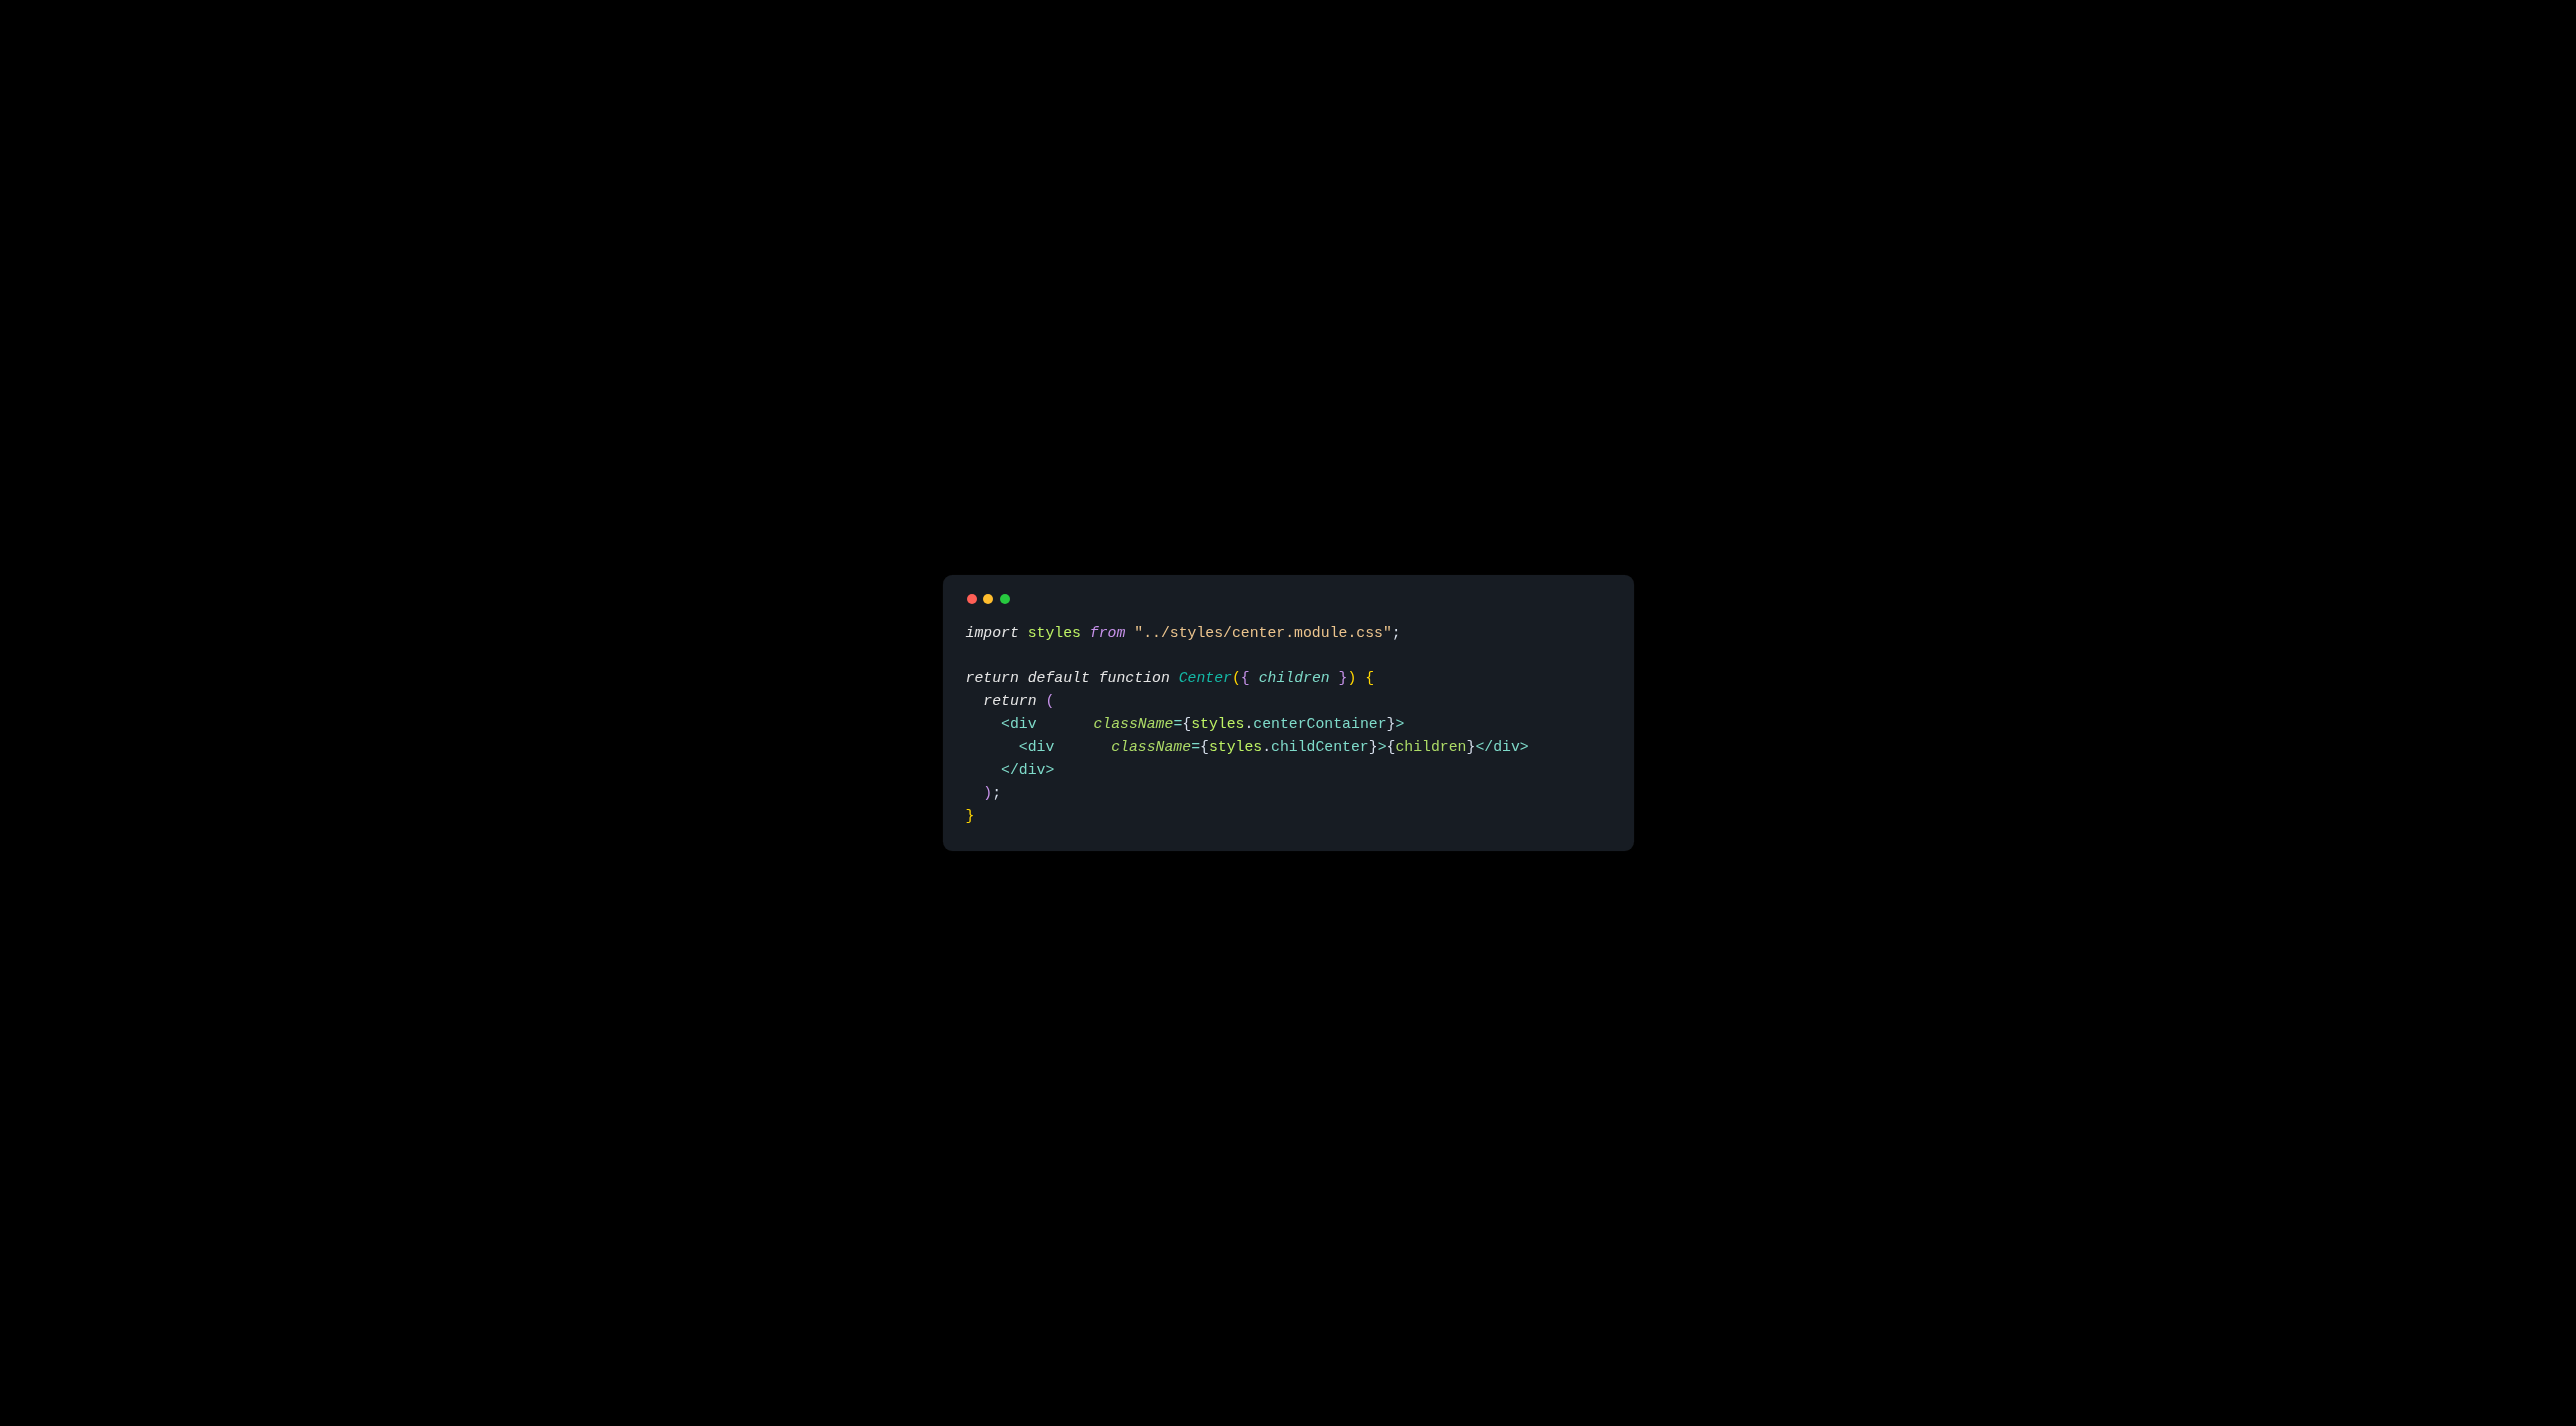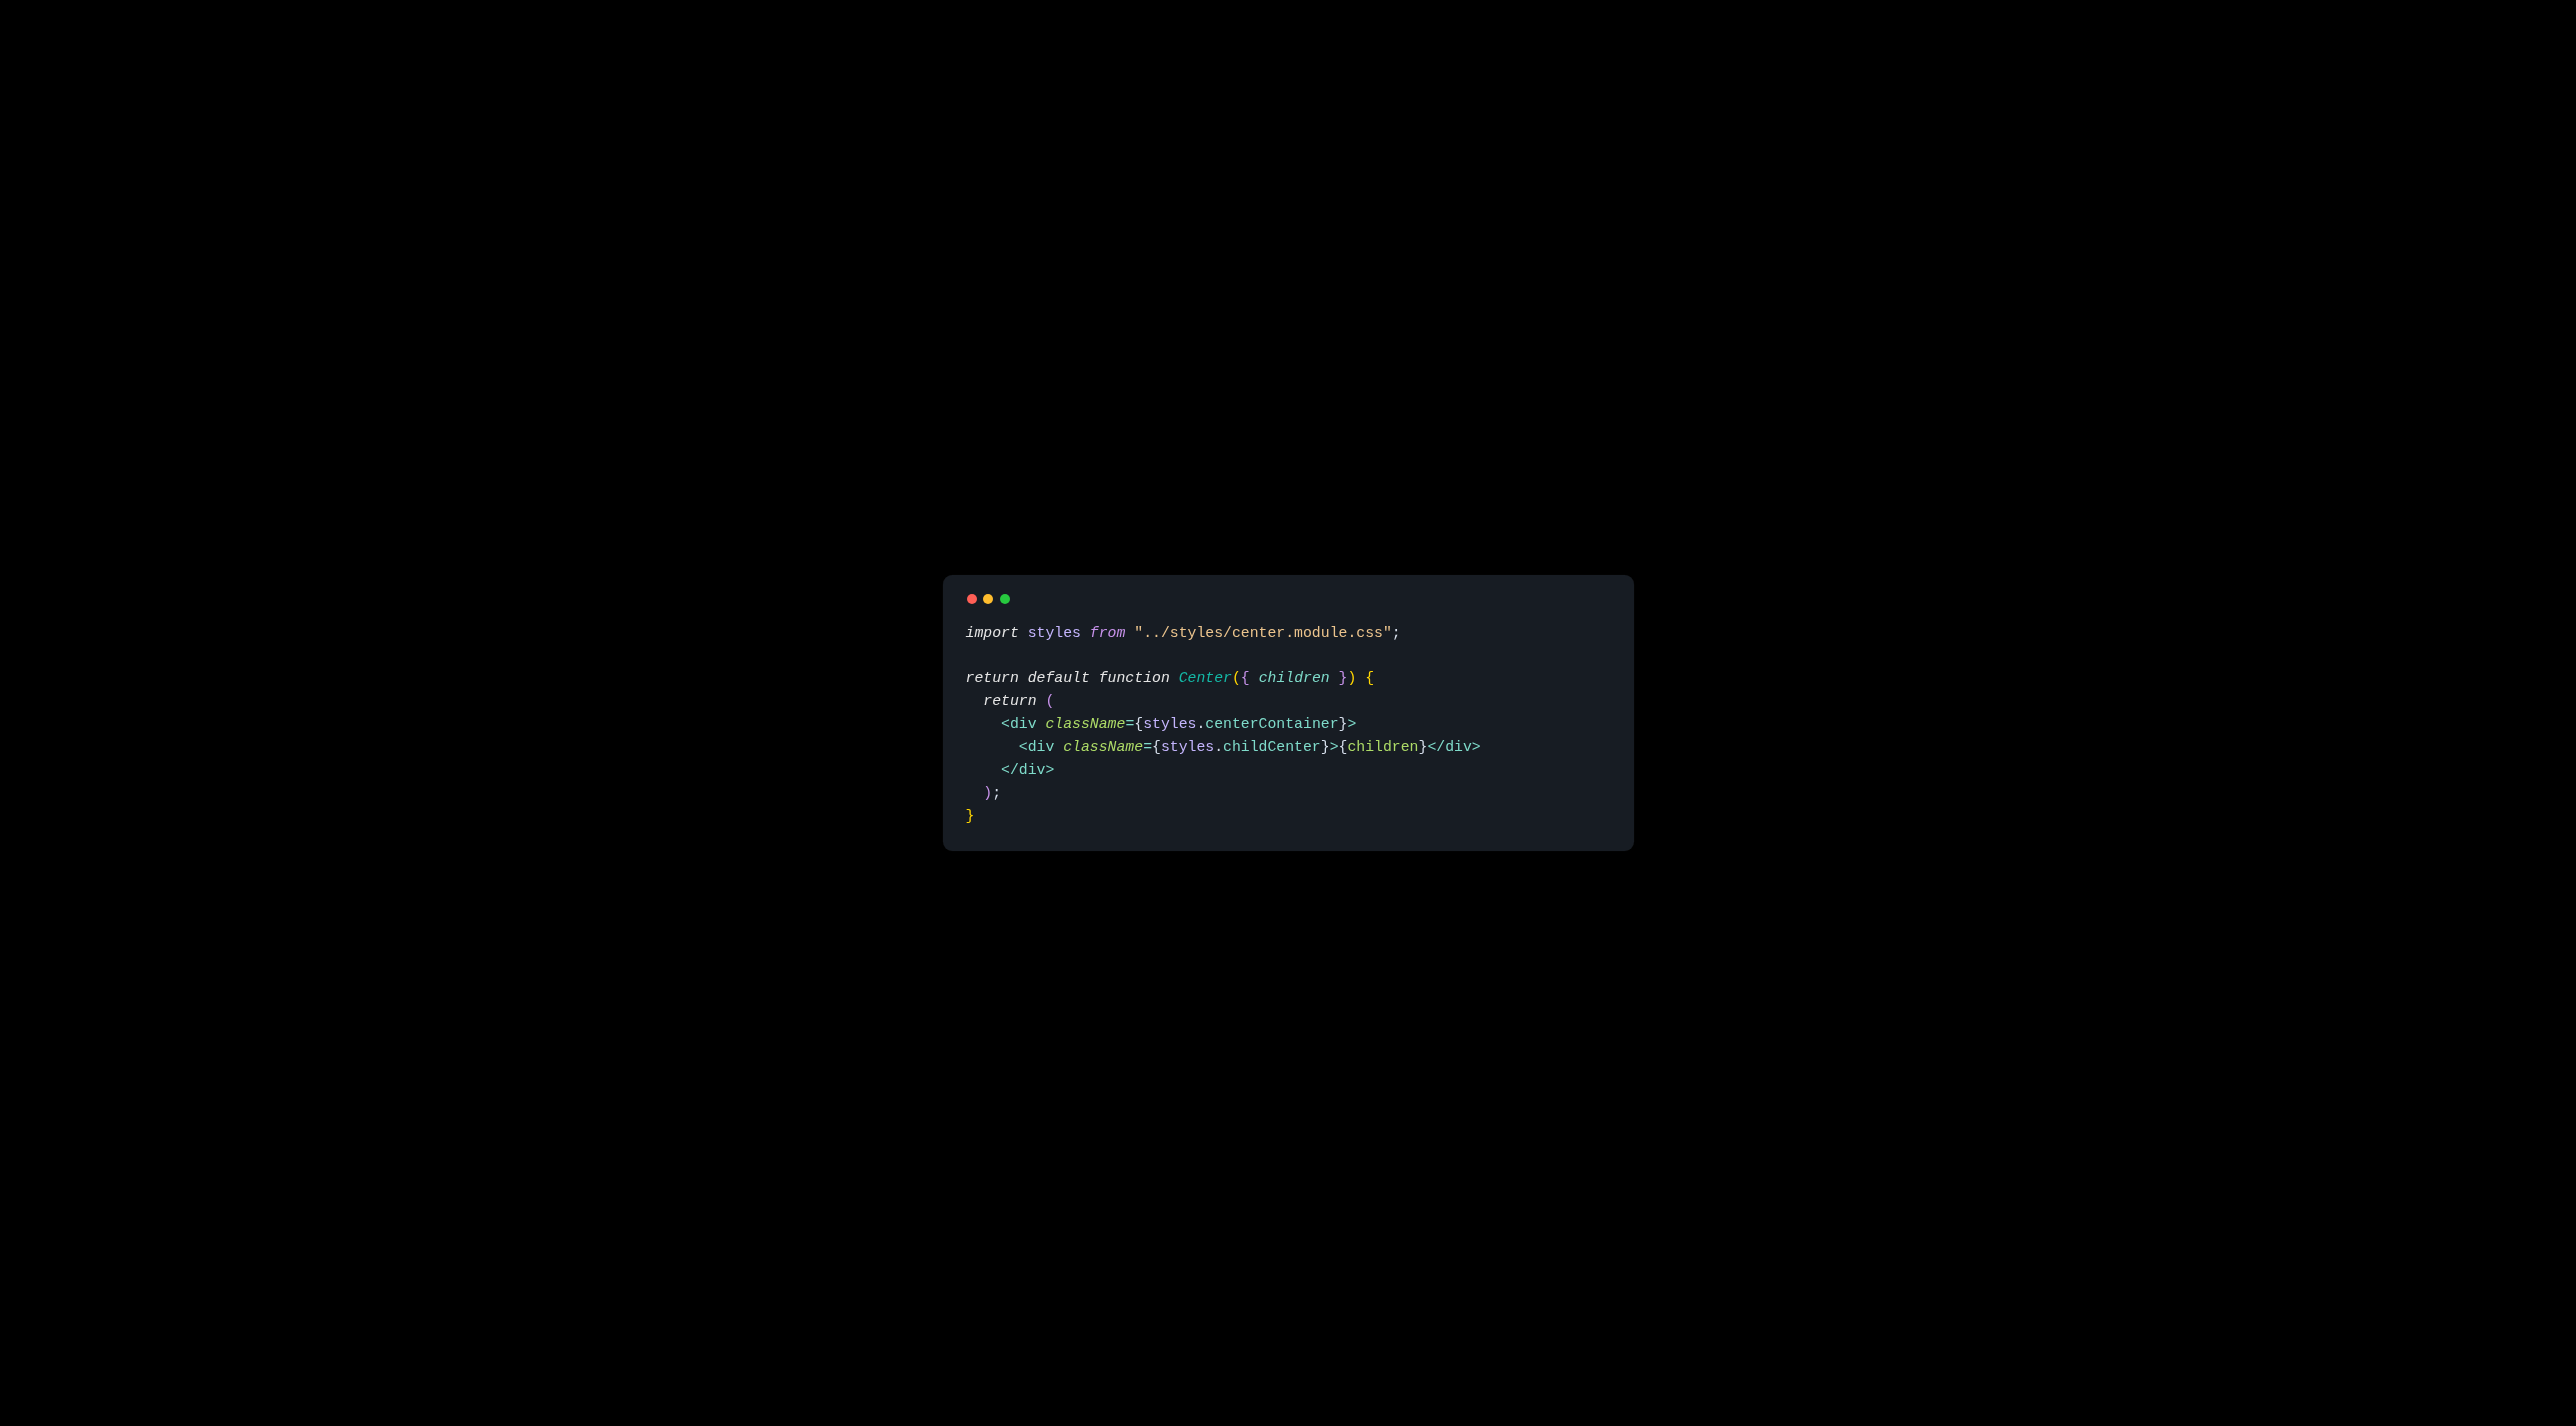--- a/index.html
+++ b/index.html
@@ -44,30 +44,30 @@
   pre.code {
     margin: 0;
     font-family: inherit;
     font-size: 14.8px;
     line-height: 1.55;
     white-space: pre;
     color: #d6deeb;
   }
 
   .tok-kw       { color: #e5e5e5; font-style: italic; } 
-  .tok-ident    { color: #c4b5fd; } 
+  .tok-ident    { color: #bef264; } 
   .tok-from     { color: #c792ea; font-style: italic; margin-top: 48px; }
   .tok-str      { color: #ecc48d; } 
   .tok-fn       { color: #14b8a6; font-style: italic; } 
   .tok-param    { color: #7fdbca; font-style: italic; }
   .tok-punc-y   { color: #ffd602; } 
   .tok-punc-m   { color: #c792ea; } 
   .tok-tagang   { color: #7fdbca; } 
   .tok-tag      { color: #7fdbca; } 
-  .tok-attr     { color: #addb67; font-style: italic; } 
+  .tok-attr     { color: #addb67; font-style: italic; margin-left: 48px; } 
   .tok-eq       { color: #7fdbca; }
   .tok-attrpunc { color: #d6deeb; } 
   .tok-attrval  { color: #7fdbca; } 
   .tok-child    { color: #addb67; } 
   .tok-semi     { color: #d6deeb; }
 </style>
 </head>
 <body>
 
 <div class="viewport">

